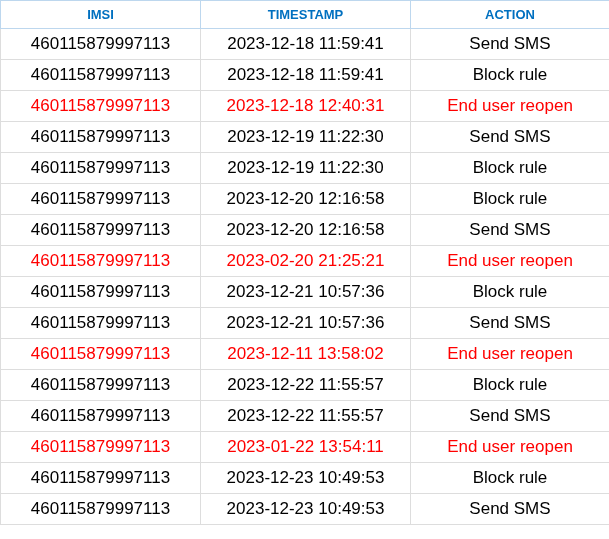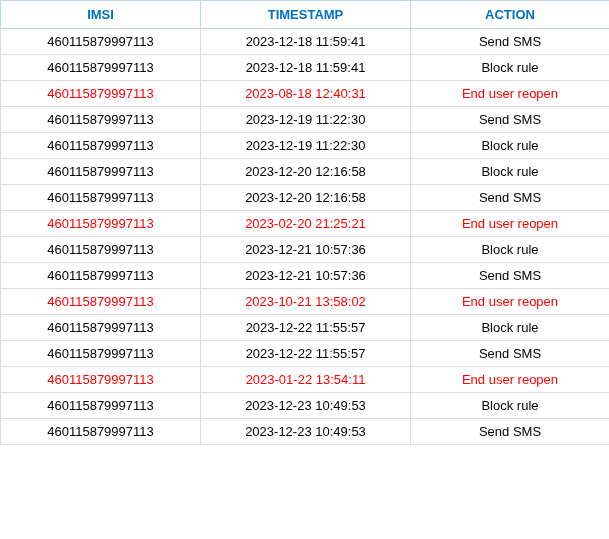--- a/index.html
+++ b/index.html
@@ -25,21 +25,21 @@
       font-weight: bold;
       text-align: center;
       padding: 6px 4px;
       border: 1px solid #bdd7ee;
       font-size: 13px;
     }
     td {
       padding: 5px 8px;
       border: 1px solid #ddd;
       text-align: center;
-      font-size: 13px;
+      font-size: 17px;
     }
     tr:nth-child(even) td {
       background: #ffffff;
     }
     tr:nth-child(odd) td {
       background: #ffffff;
     }
     tr.highlighted td {
       color: #ff0000;
       font-weight: normal;
@@ -73,21 +73,21 @@
         <td>2023-12-18 11:59:41</td>
         <td>Send SMS</td>
       </tr>
       <tr class="normal">
         <td>460115879997113</td>
         <td>2023-12-18 11:59:41</td>
         <td>Block rule</td>
       </tr>
       <tr class="highlighted">
         <td>460115879997113</td>
-        <td>2023-08-18 12:40:31</td>
+        <td>2023-12-18 12:40:31</td>
         <td>End user reopen</td>
       </tr>
       <tr class="normal">
         <td>460115879997113</td>
         <td>2023-12-19 11:22:30</td>
         <td>Send SMS</td>
       </tr>
       <tr class="normal">
         <td>460115879997113</td>
         <td>2023-12-19 11:22:30</td>
@@ -113,21 +113,21 @@
         <td>2023-12-21 10:57:36</td>
         <td>Block rule</td>
       </tr>
       <tr class="normal">
         <td>460115879997113</td>
         <td>2023-12-21 10:57:36</td>
         <td>Send SMS</td>
       </tr>
       <tr class="highlighted">
         <td>460115879997113</td>
-        <td>2023-10-21 13:58:02</td>
+        <td>2023-12-11 13:58:02</td>
         <td>End user reopen</td>
       </tr>
       <tr class="normal">
         <td>460115879997113</td>
         <td>2023-12-22 11:55:57</td>
         <td>Block rule</td>
       </tr>
       <tr class="normal">
         <td>460115879997113</td>
         <td>2023-12-22 11:55:57</td>

